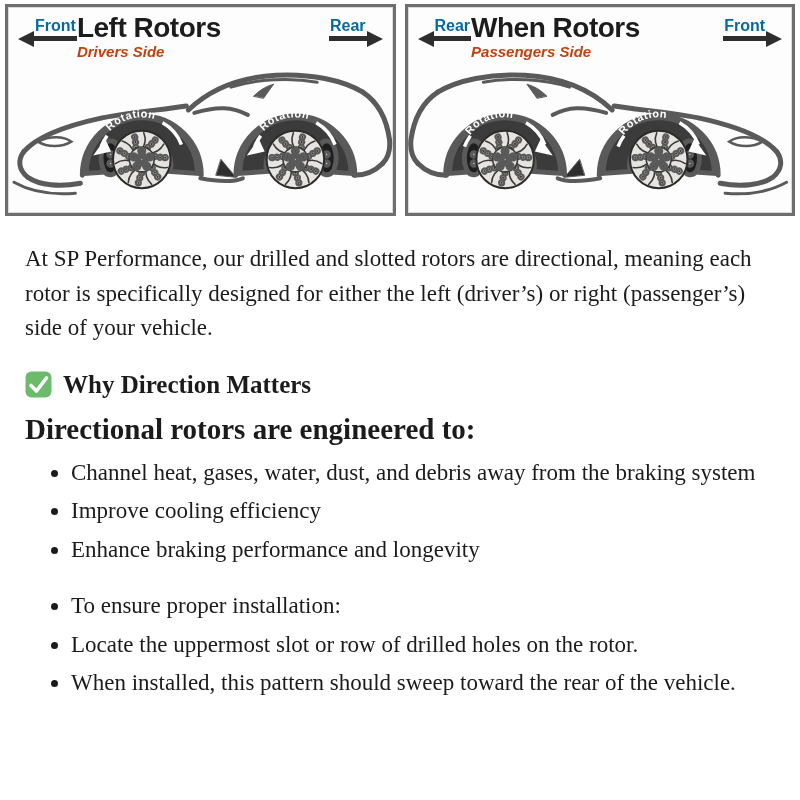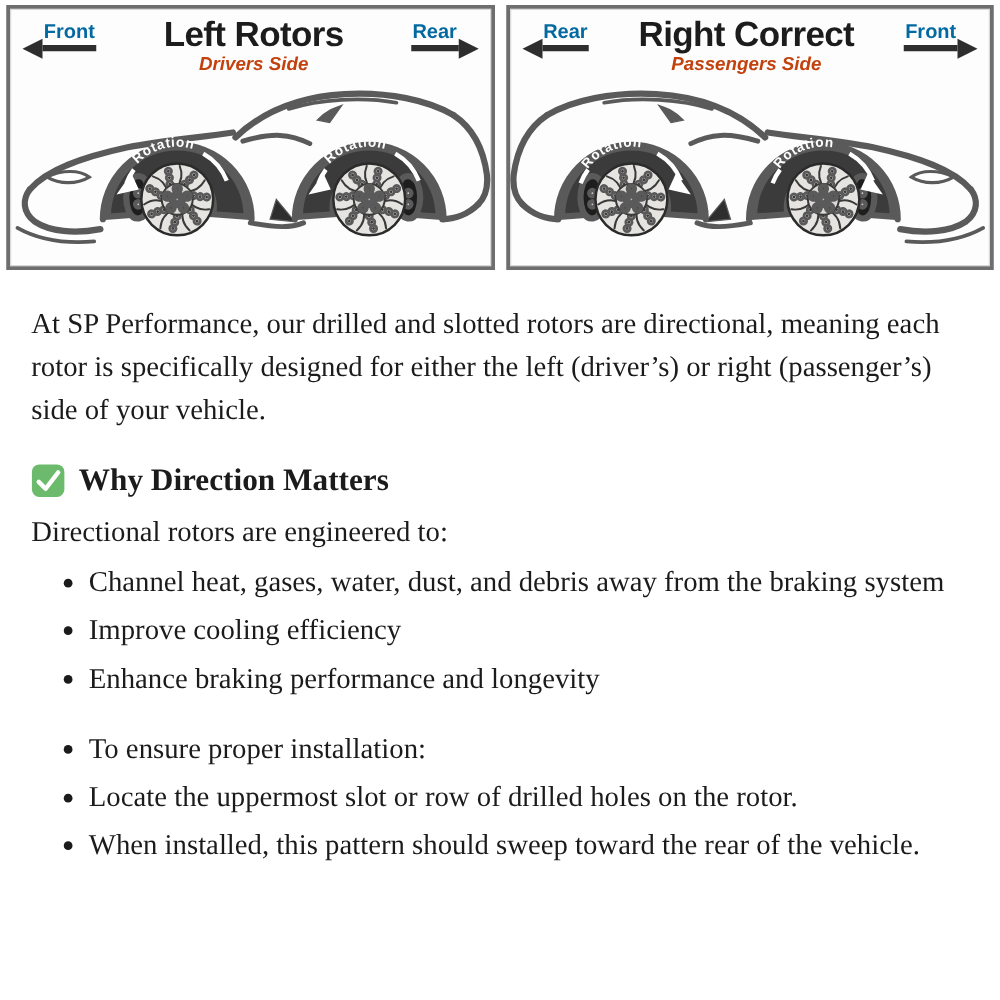--- a/index.html
+++ b/index.html
@@ -23,21 +23,21 @@
     box-shadow:inset 0 0 0 1px #d9d9d9;
     background:#fdfdfd;
     position:relative;
     overflow:hidden;
   }
   .panel-header{
     display:flex;align-items:flex-start;justify-content:space-between;
     padding:7px 10px 0 10px;
     height:50px;box-sizing:border-box;
   }
-  .ptitle-block{text-align:center;flex:1;}
+  .ptitle-block{text-align:left;flex:1;}
   .ptitle{
     font-family:"Liberation Sans", sans-serif;
     font-weight:bold;font-size:28px;line-height:1;
     letter-spacing:-0.5px;color:#1c1c1c;
   }
   .psub{
     font-family:"Liberation Sans", sans-serif;
     font-weight:bold;font-style:italic;font-size:15px;
     color:#c2410c;margin-top:1px;
   }
@@ -64,21 +64,21 @@
   .article{padding:10px 30px 0 25px;}
   .intro{
     font-size:23px;line-height:1.5;
     margin:16px 0 10px 0;max-width:750px;
   }
   .h-row{display:flex;align-items:center;gap:11px;margin:25px 0 8px 0;}
   .h-row .htext{font-size:25px;}
   .h-row.bold .htext{font-weight:bold;}
   .emoji{width:27px;height:27px;flex:0 0 auto;display:inline-block;}
   .check-box{border-radius:6px;}
-  .lead{font-size:23px;margin:14px 0 4px 0;}
+  .lead{font-size:29px;margin:14px 0 4px 0;font-weight:bold;}
   ul{margin:10px 0 22px 0;padding-left:46px;max-width:745px;}
   li{font-size:23px;line-height:1.5;margin:4px 0;}
 </style>
 </head>
 <body>
 
 <svg width="0" height="0" style="position:absolute" aria-hidden="true">
   <defs>
     <g id="wheel">
 
@@ -228,21 +228,21 @@
     </svg>
   </div>
 
   <div class="panel">
     <div class="panel-header">
       <div class="dirarrow left">
         <span class="head"></span>
         <span class="dlabel">Rear</span>
       </div>
       <div class="ptitle-block">
-        <div class="ptitle">Right Correct</div>
+        <div class="ptitle">When Rotors</div>
         <div class="psub">Passengers Side</div>
       </div>
       <div class="dirarrow right">
         <span class="dlabel">Front</span>
         <span class="head"></span>
       </div>
     </div>
     <svg class="car-svg" viewBox="0 0 388 158" preserveAspectRatio="xMidYMax meet">
       <g transform="translate(388,0) scale(-1,1)">
           <use href="#carbody"></use>

